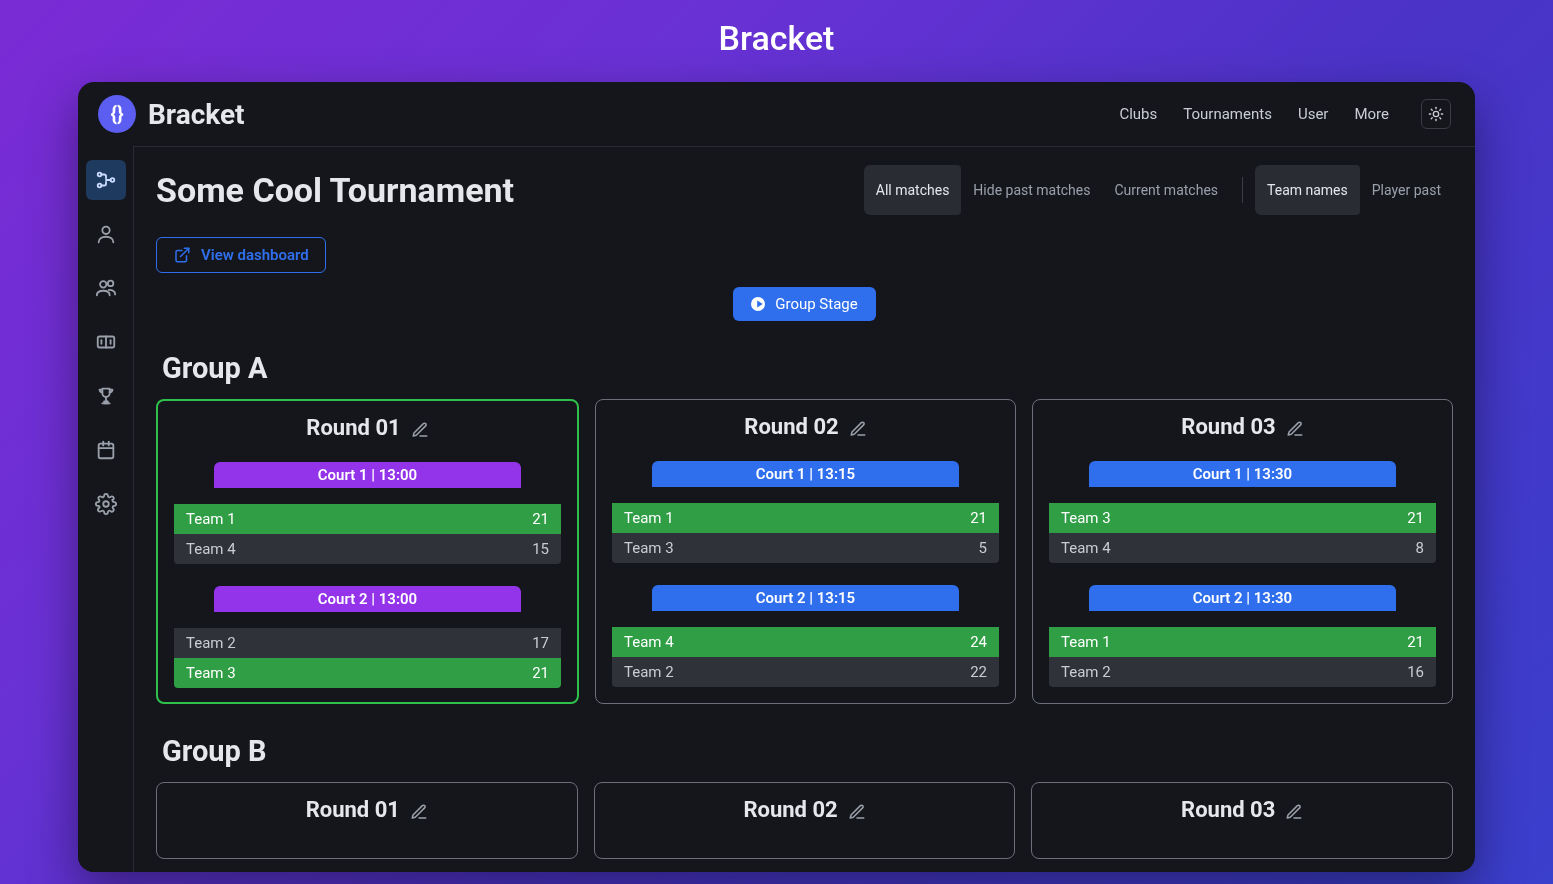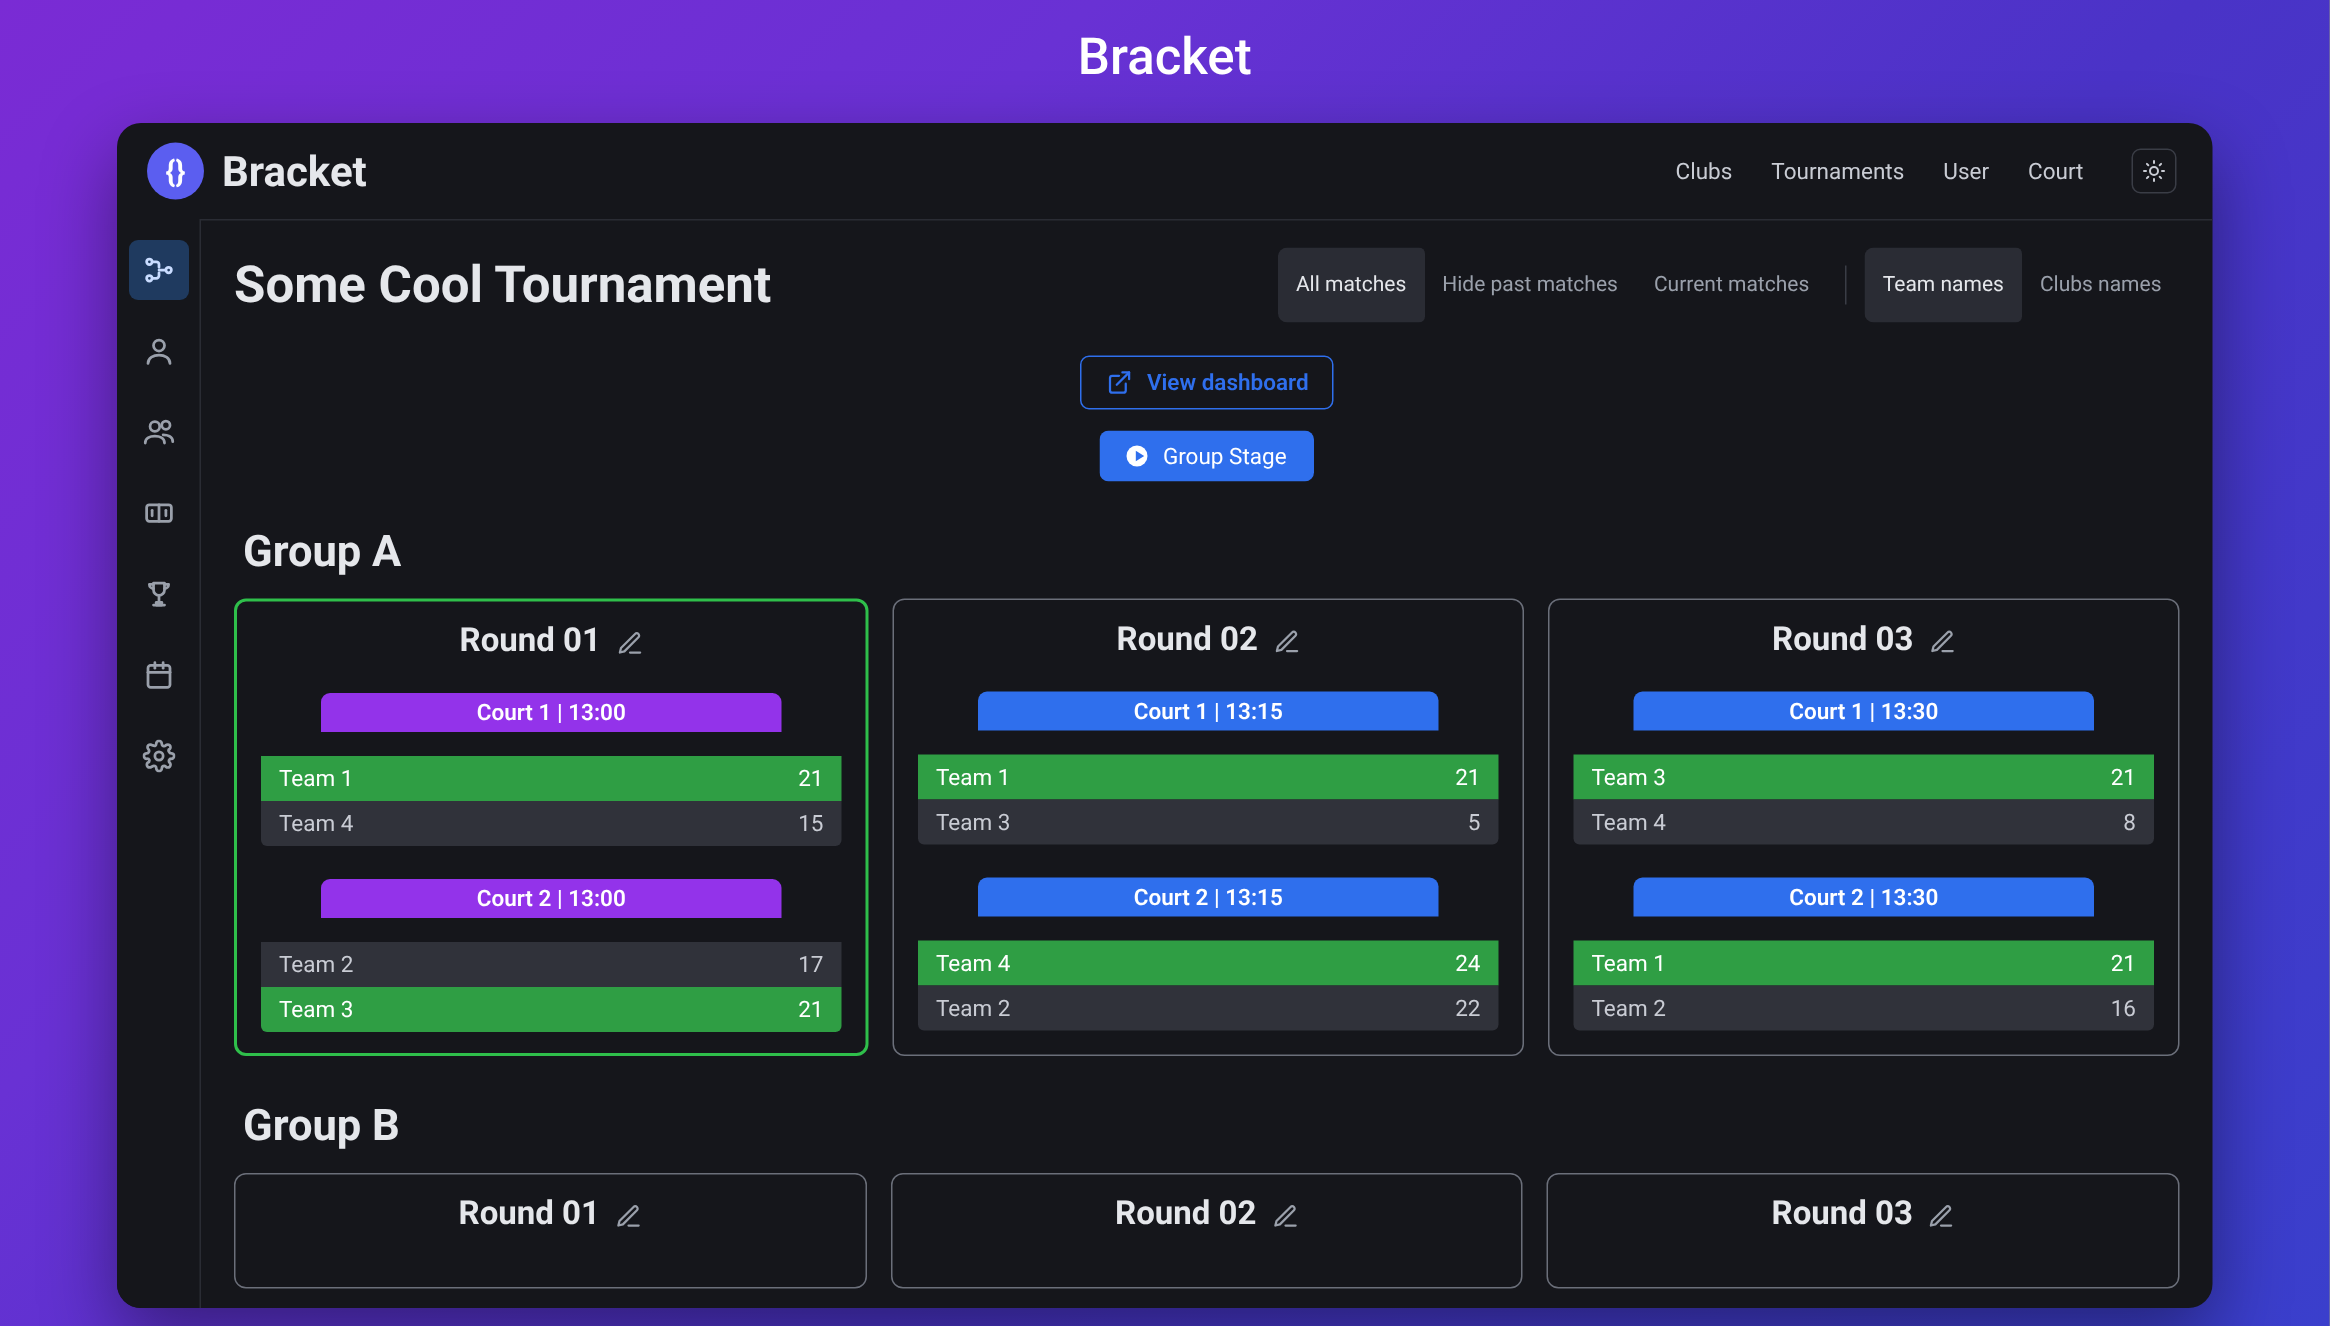--- a/index.html
+++ b/index.html
@@ -83,21 +83,21 @@
   }
   .seg {
     display:flex; border-radius:6px; overflow:hidden;
   }
   .seg + .divider { width:1px; height:26px; background:#3a3d46; margin:0 12px; }
   .seg-item {
     padding:17px 12px; font-size:14px; color:#9aa0ab; cursor:pointer;
     border-radius:4px;
   }
   .seg-item.active { background:#2a2c34; color:#e5e7eb; }
-  .dash-row { display:flex; justify-content:center; margin-top:22px; }
+  .dash-row { display:flex; justify-content:flex-start; margin-top:22px; }
   .dash-btn {
     display:flex; align-items:center; gap:10px;
     border:1px solid #2f6fed; color:#2f6fed;
     padding:8px 16px; border-radius:6px; font-size:15px; cursor:pointer;
     font-weight:600;
   }
   .dash-btn svg { width:18px; height:18px; stroke:currentColor; fill:none; stroke-width:2; stroke-linecap:round; stroke-linejoin:round;}
   .stage-toggle-row { display:flex; justify-content:center; margin-top:14px; }
   .stage-toggle {
     display:flex; background:#2a2c34; border-radius:6px; overflow:hidden;
@@ -163,21 +163,21 @@
 
   <div class="topbar">
     <div class="brand">
       <div class="brand-logo">{}</div>
       <div class="brand-name">Bracket</div>
     </div>
     <div class="topnav">
       <div class="topnav-item">Clubs</div>
       <div class="topnav-item">Tournaments</div>
       <div class="topnav-item">User</div>
-      <div class="topnav-item">Court</div>
+      <div class="topnav-item">More</div>
       <div class="theme-btn">
         <svg width="16" height="16" viewBox="0 0 24 24" fill="none" stroke="#c9ccd4" stroke-width="2" stroke-linecap="round" stroke-linejoin="round">
             <circle cx="12" cy="12" r="4"></circle>
             <line x1="12" y1="2" x2="12" y2="4"></line>
             <line x1="12" y1="20" x2="12" y2="22"></line>
             <line x1="4.9" y1="4.9" x2="6.3" y2="6.3"></line>
             <line x1="17.7" y1="17.7" x2="19.1" y2="19.1"></line>
             <line x1="2" y1="12" x2="4" y2="12"></line>
             <line x1="20" y1="12" x2="22" y2="12"></line>
             <line x1="4.9" y1="19.1" x2="6.3" y2="17.7"></line>
@@ -253,21 +253,21 @@
         <div class="tourn-title">Some Cool Tournament</div>
         <div class="filter-group">
           <div class="seg">
             <div class="seg-item active">All matches</div>
             <div class="seg-item">Hide past matches</div>
             <div class="seg-item">Current matches</div>
           </div>
           <div class="divider"></div>
           <div class="seg">
             <div class="seg-item active">Team names</div>
-            <div class="seg-item">Clubs names</div>
+            <div class="seg-item">Player past</div>
           </div>
         </div>
       </div>
 
       <div class="dash-row">
         <div class="dash-btn">
           <svg viewBox="0 0 24 24">
               <path d="M18 13v6a2 2 0 0 1-2 2H6a2 2 0 0 1-2-2V8a2 2 0 0 1 2-2h6"></path>
               <polyline points="15 3 21 3 21 9"></polyline>
               <line x1="10" y1="14" x2="21" y2="3"></line>

